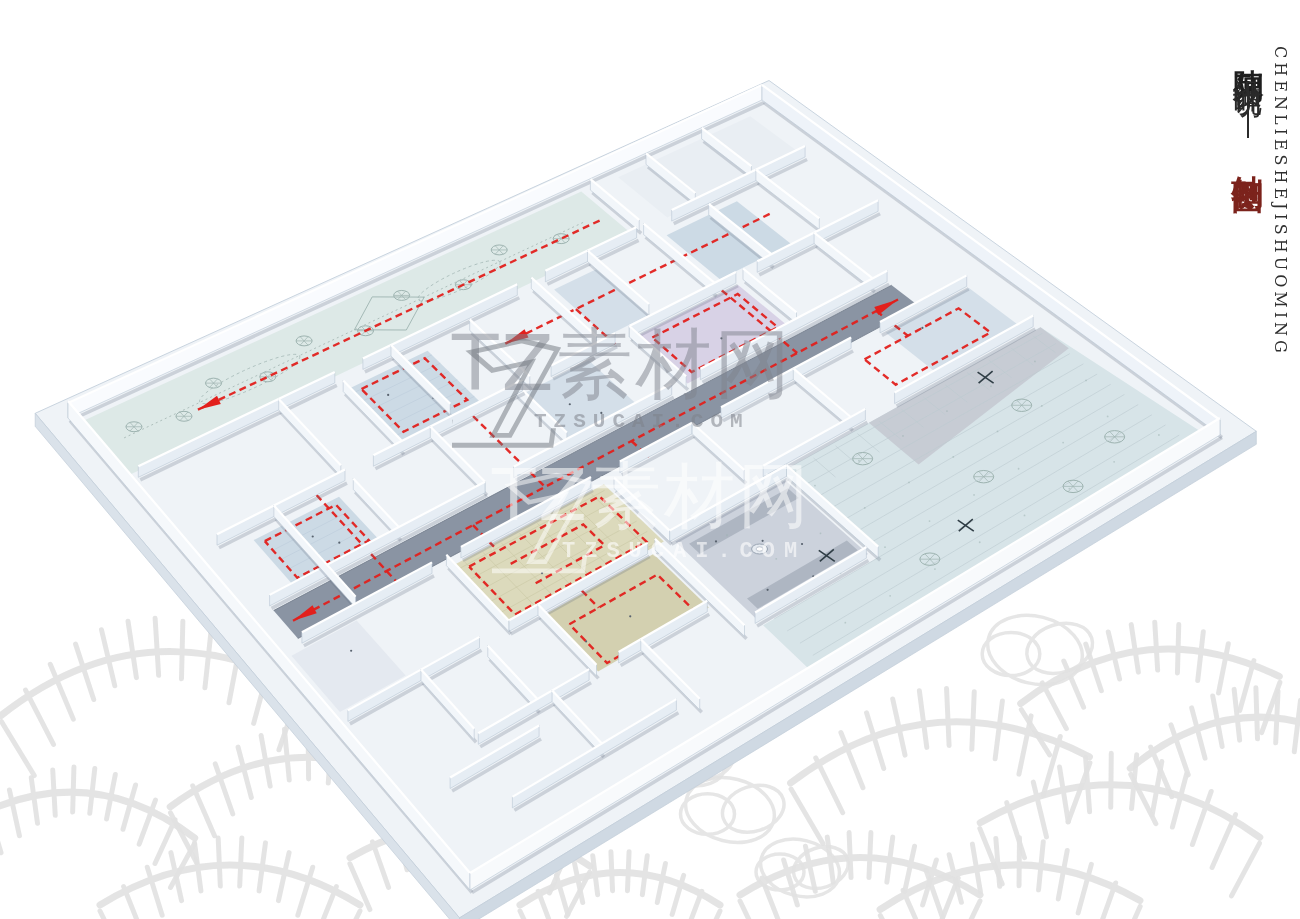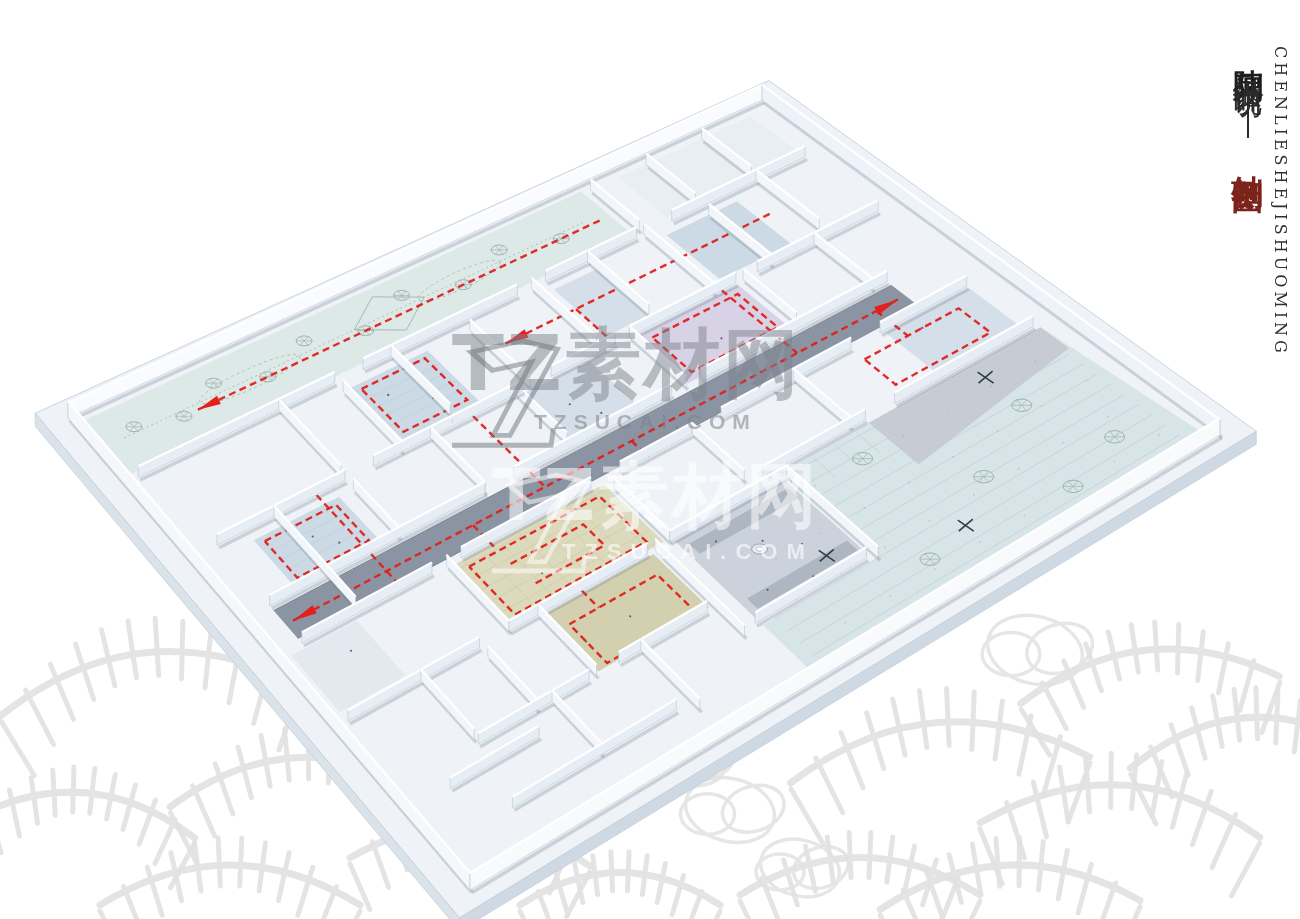--- a/index.html
+++ b/index.html
@@ -2,22 +2,22 @@
 <html><head>
 <meta charset="utf-8">
 <style>
   html,body{margin:0;padding:0;background:#ffffff;}
   #stage{position:relative;width:1300px;height:919px;overflow:hidden;background:#ffffff;
          font-family:"Liberation Sans","DejaVu Sans",sans-serif;}
   svg{position:absolute;top:0;left:0;}
   
   .wm{position:absolute;display:flex;align-items:flex-start;pointer-events:none;}
   .wm .wm-text{display:flex;flex-direction:column;}
-  .wm .brand{font-family:"DejaVu Sans","Liberation Sans",sans-serif;font-weight:700;line-height:1;}
-  .wm .domain{font-family:Liberation Sans, sans-serif;font-weight:700;}
+  .wm .brand{font-family:"DejaVu Sans","Liberation Sans",sans-serif;font-weight:400;line-height:1;}
+  .wm .domain{font-family:Liberation Mono, monospace;font-weight:700;}
   #wm-primary{left:452px;top:326px;}
   #wm-primary .brand{font-size:76px;color:rgba(125,130,139,0.50);letter-spacing:3px;}
   #wm-primary .domain{font-size:21px;color:rgba(125,130,139,0.55);letter-spacing:7px;margin:8px 0 0 82px;}
   #wm-secondary{left:492px;top:460px;}
   #wm-secondary .brand{font-size:71px;color:rgba(255,255,255,0.55);letter-spacing:3px;}
   #wm-secondary .domain{font-size:22px;color:rgba(255,255,255,0.60);letter-spacing:9px;margin:8px 0 0 70px;}
   .wm-logo{margin-right:14px;margin-top:2px;}
   
   .title-block{position:absolute;top:46px;right:10px;display:flex;flex-direction:row;align-items:flex-start;}
   .title-cn{display:flex;flex-direction:column;align-items:center;width:38px;

